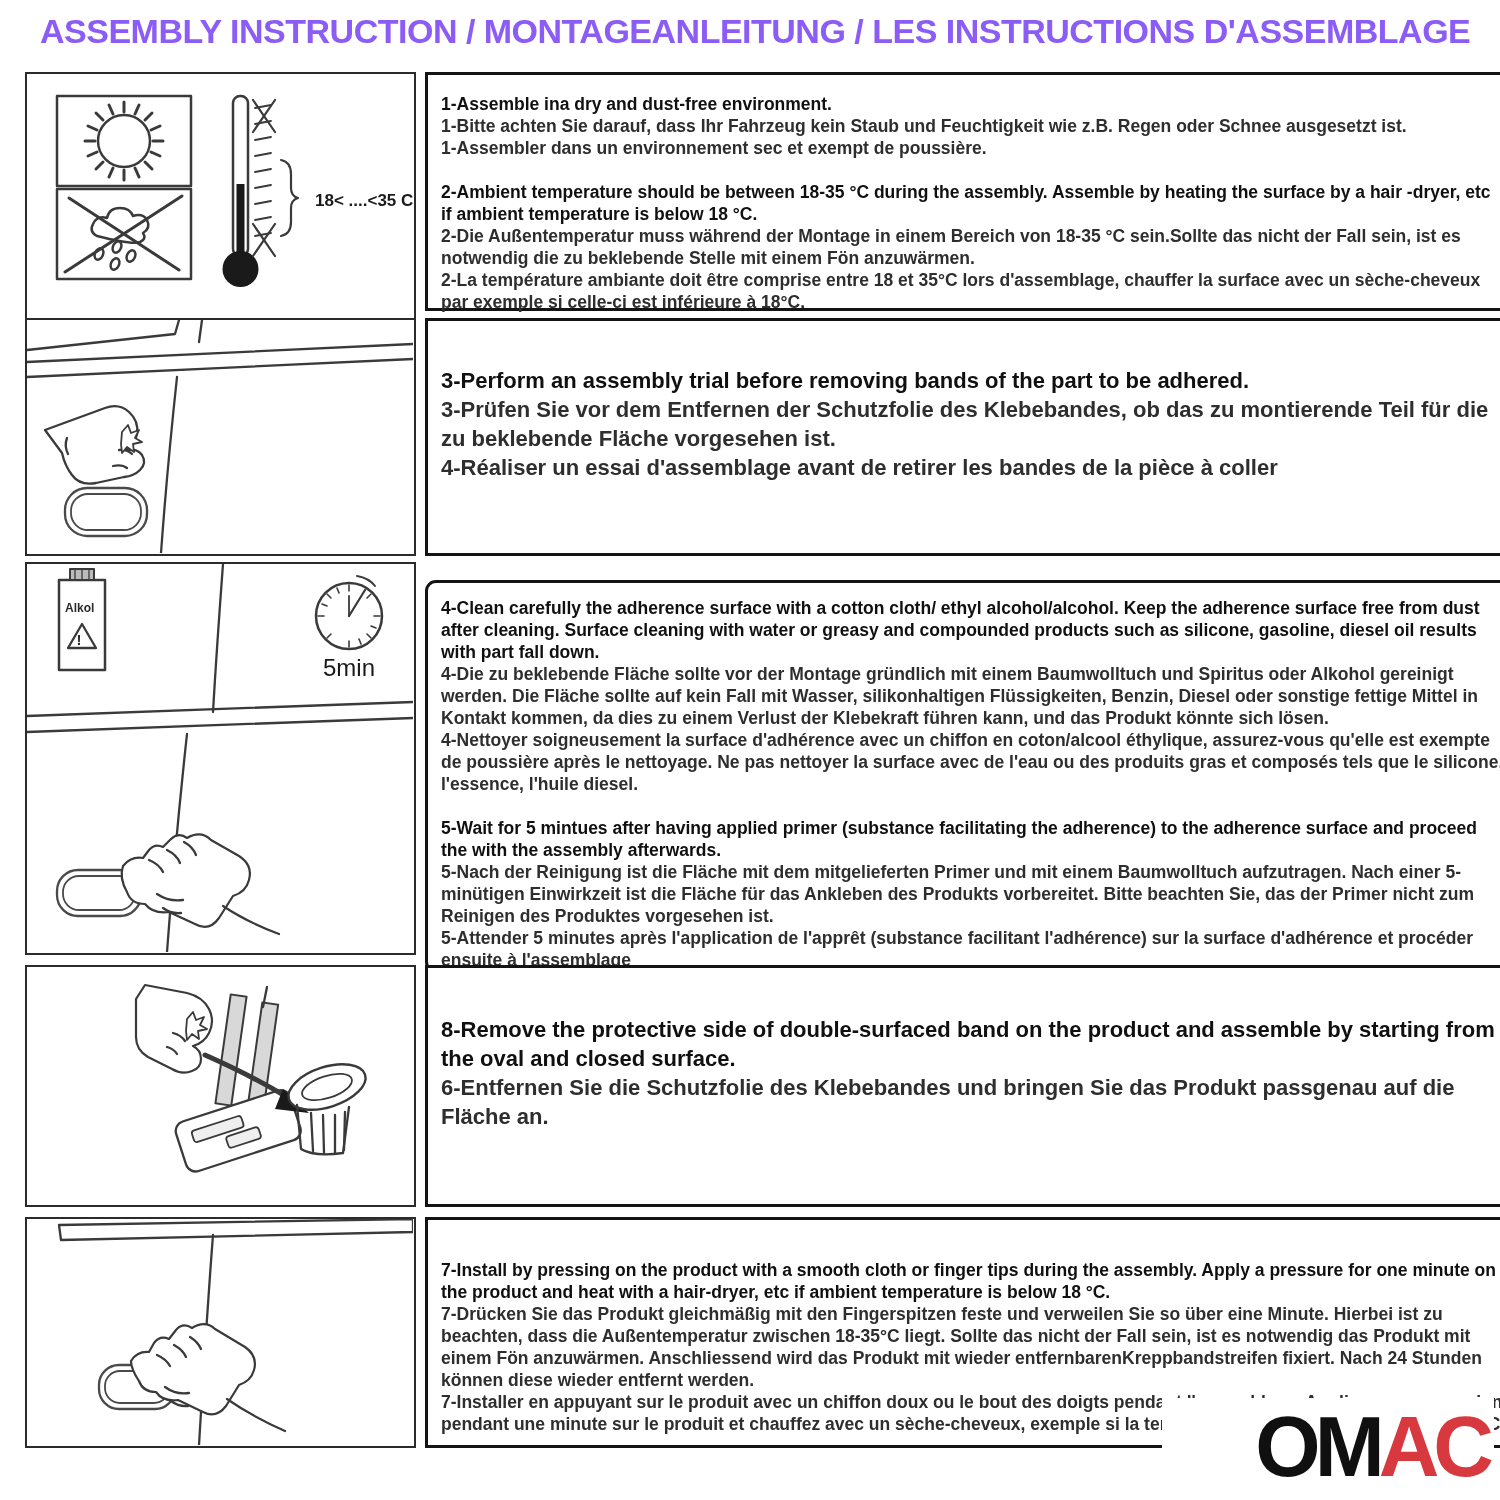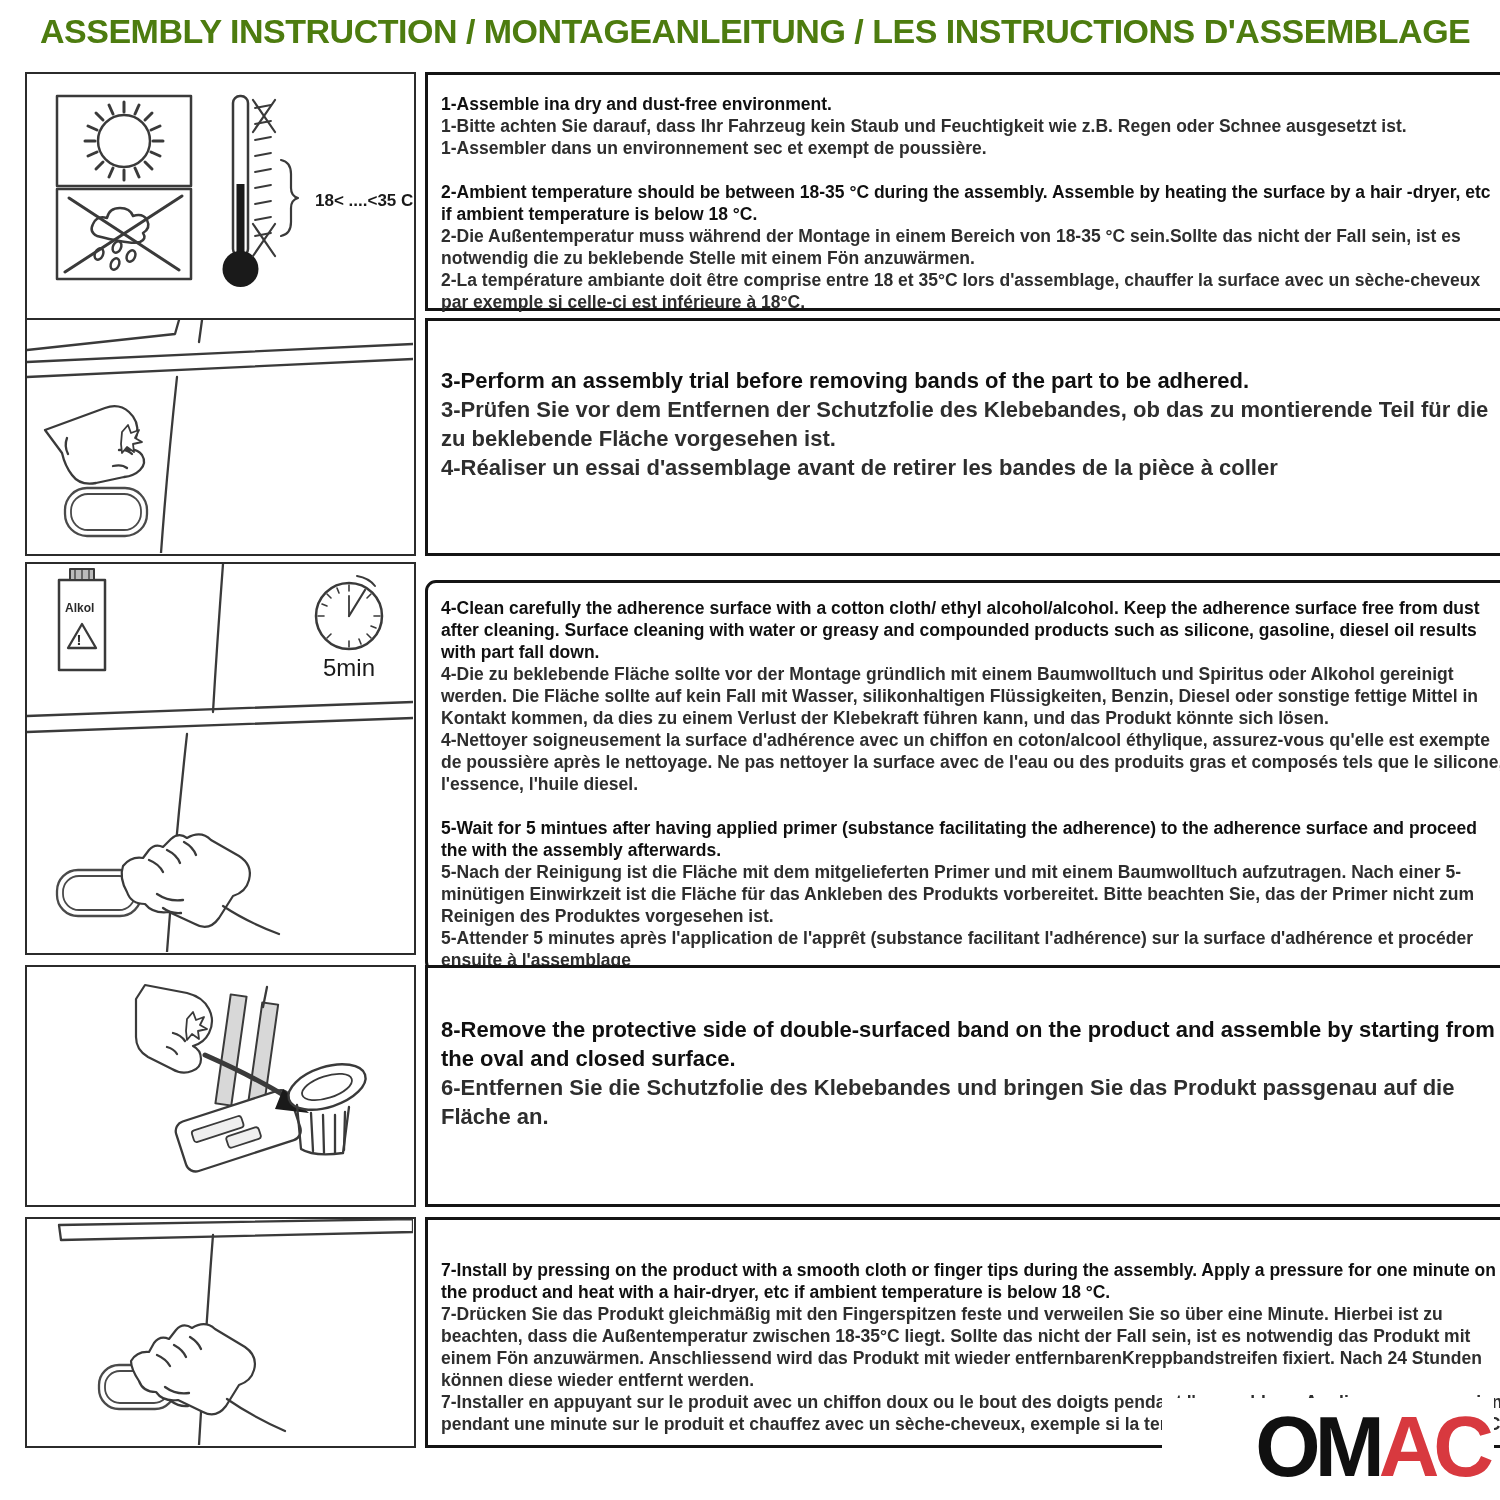--- a/index.html
+++ b/index.html
@@ -4,21 +4,21 @@
 <style>
   * { margin:0; padding:0; box-sizing:border-box; }
   html,body { background:#ffffff; }
   #page {
     position:relative; width:1500px; height:1500px; background:#fff;
     font-family:"Liberation Sans", sans-serif; color:#2e2e2e; overflow:hidden;
   }
   #title {
     position:absolute; left:40px; top:12px; width:1450px;
     font-size:34px; font-weight:800; letter-spacing:-0.5px; white-space:nowrap;
-    color:#4d7c0f;
+    color:#8b5cf6;
   }
   .art-box {
     position:absolute; left:25px; width:391px; background:#fff;
     border:2.5px solid #2b2b2b;
   }
   .text-box {
     position:absolute; left:425px; width:1096px; background:#fff;
     border:3px solid #141414; padding:18px 14px 10px 13px;
     display:flex; flex-direction:column;
   }

